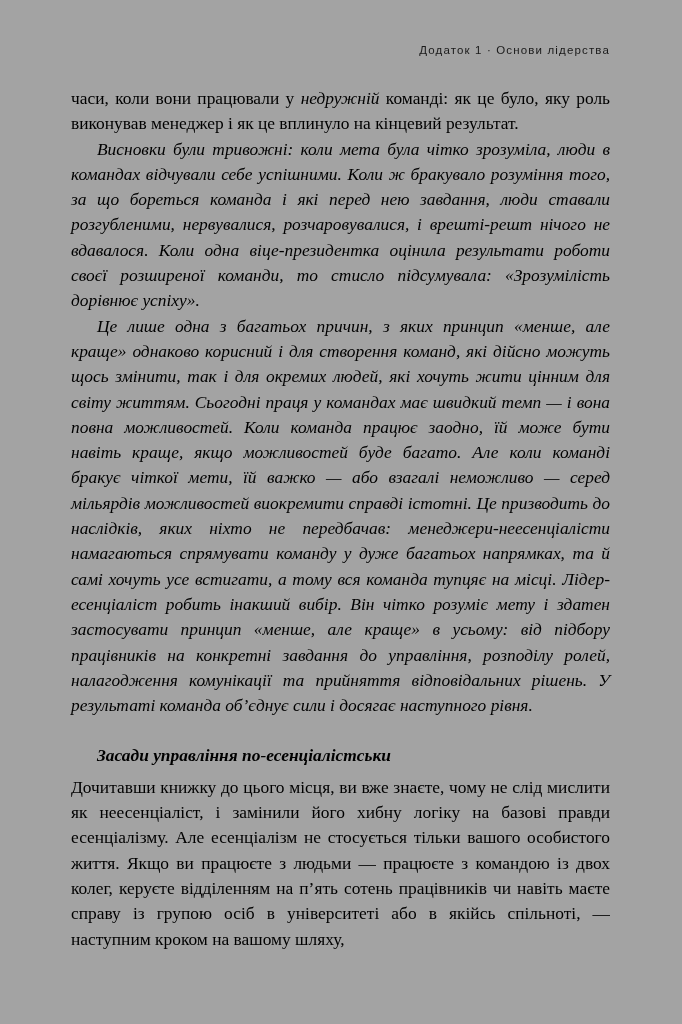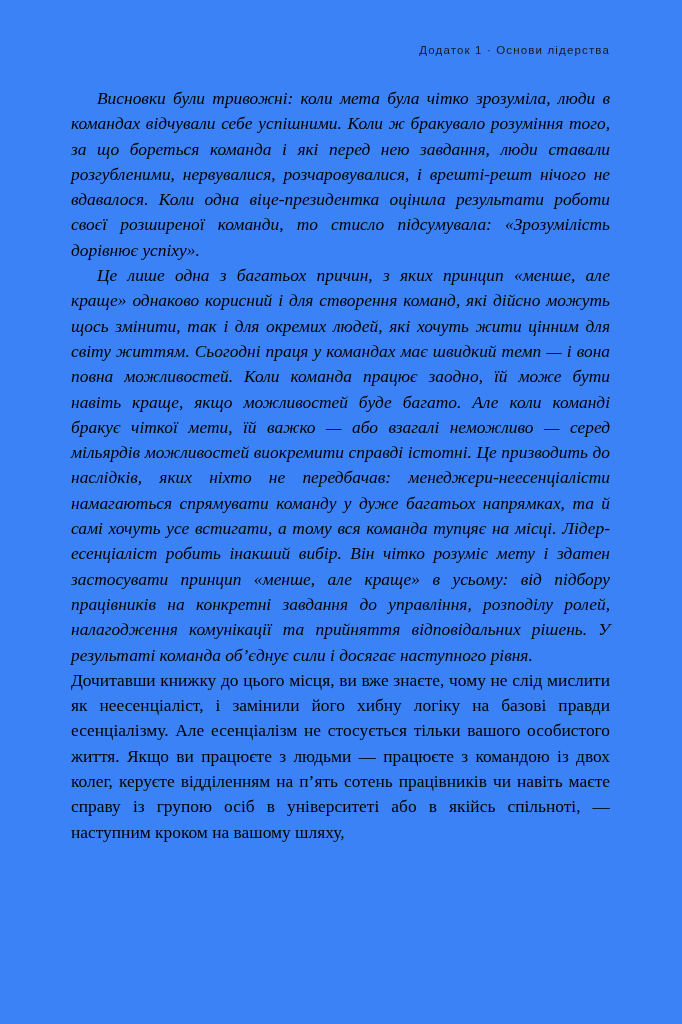--- a/index.html
+++ b/index.html
@@ -5,21 +5,21 @@
   html, body {
     margin: 0;
     padding: 0;
     background: #ffffff;
   }
 
   .page {
     position: relative;
     width: 682px;
     height: 1024px;
-    background: #3b82f6;
+    background: #a3a3a3;
     overflow: hidden;
     box-sizing: border-box;
   }
 
   
   .running-header {
     position: absolute;
     top: 44px;
     left: 71px;
     width: 539px;
@@ -90,22 +90,24 @@
 </style>
 </head>
 <body>
 
 <div class="page">
 
   <div class="running-header">Додаток 1 · Основи лідерства</div>
 
   <div class="text-block">
     <div id="paras-before">
+        <p class="para">часи, коли вони працювали у <em class="it">недружній</em> команді: як це було, яку роль виконував менеджер і як це вплинуло на кінцевий результат.</p>
         <p class="para indent">Висновки були тривожні: коли мета була чітко зрозуміла, люди в командах відчували себе успішними. Коли ж бракувало розуміння того, за що бореться команда і які перед нею завдання, люди ставали розгубленими, нервувалися, розчаровувалися, і врешті-решт нічого не вдавалося. Коли одна віце-президентка оцінила результати роботи своєї розширеної команди, то стисло підсумувала: «Зрозумілість дорівнює успіху».</p>
         <p class="para indent">Це лише одна з багатьох причин, з яких принцип «менше, але краще» однаково корисний і для створення команд, які дійсно можуть щось змінити, так і для окремих людей, які хочуть жити цінним для світу життям. Сьогодні праця у командах має швидкий темп — і вона повна можливостей. Коли команда працює заодно, їй може бути навіть краще, якщо можливостей буде багато. Але коли команді бракує чіткої мети, їй важко — або взагалі неможливо — серед мільярдів можливостей виокремити справді істотні. Це призводить до наслідків, яких ніхто не передбачав: менеджери-неесенціалісти намагаються спрямувати команду у дуже багатьох напрямках, та й самі хочуть усе встигати, а тому вся команда тупцяє на місці. Лідер-есенціаліст робить інакший вибір. Він чітко розуміє мету і здатен застосувати принцип «менше, але краще» в усьому: від підбору працівників на конкретні завдання до управління, розподілу ролей, налагодження комунікації та прийняття відповідальних рішень. У результаті команда об’єднує сили і досягає наступного рівня.</p>
       </div>
+    <div class="subhead">Засади управління по-есенціалістськи</div>
     <div id="paras-after">
         <p class="para">Дочитавши книжку до цього місця, ви вже знаєте, чому не слід мислити як неесенціаліст, і замінили його хибну логіку на базові правди есенціалізму. Але есенціалізм не стосується тільки вашого особистого життя. Якщо ви працюєте з людьми — працюєте з командою із двох колег, керуєте відділенням на п’ять сотень працівників чи навіть маєте справу із групою осіб в університеті або в якійсь спільноті, — наступним кроком на вашому шляху,</p>
       </div>
   </div>
 
 
 </div>
 
 </body></html>

